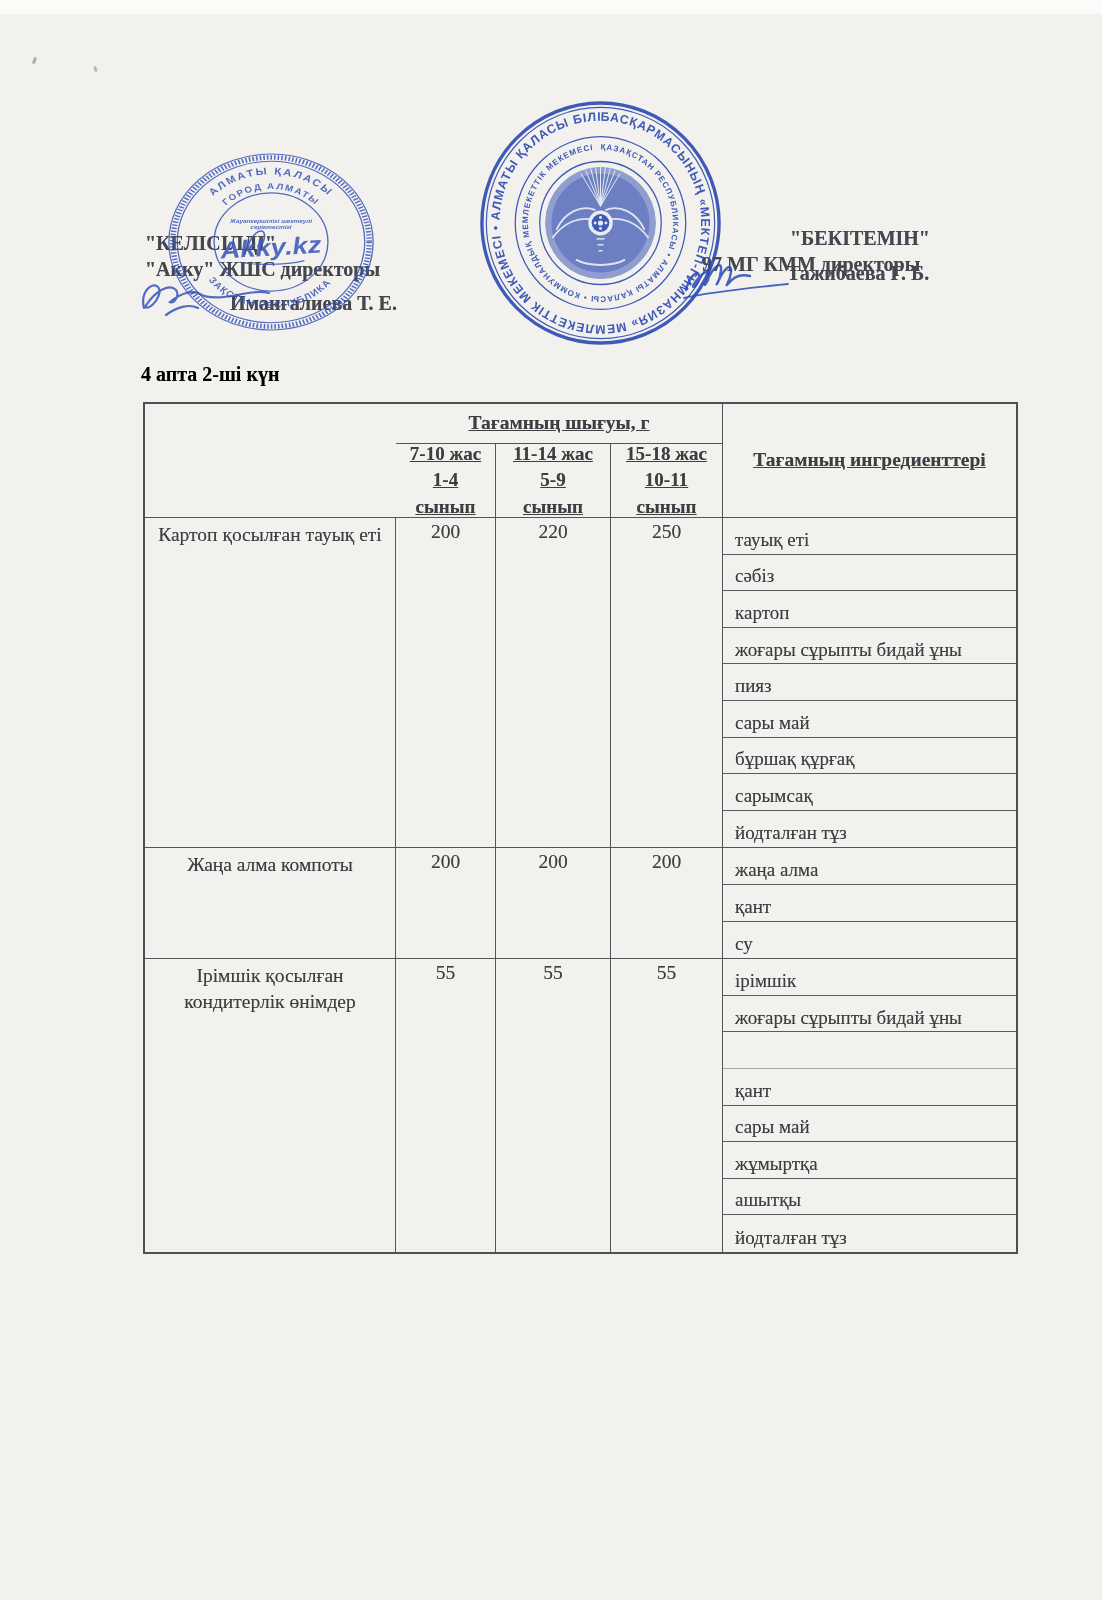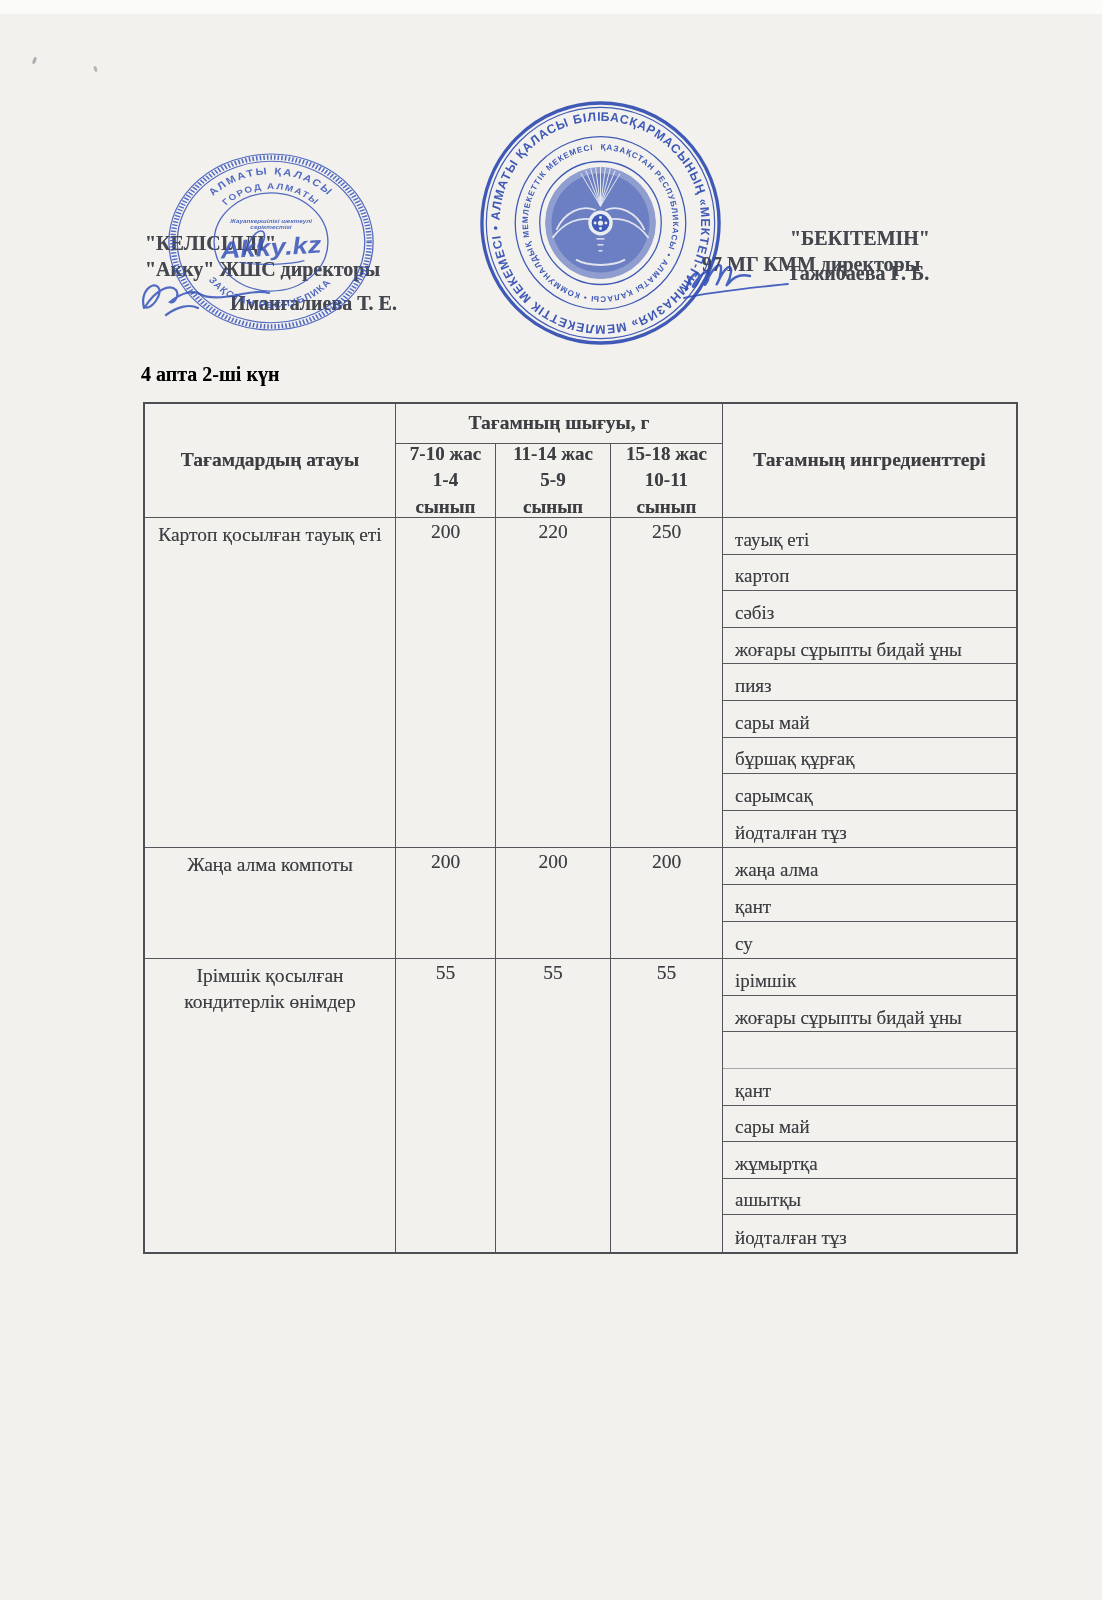--- a/index.html
+++ b/index.html
@@ -32,21 +32,21 @@
 
   
   #menu-table{
     position:absolute;left:143px;top:402px;width:875px;box-sizing:border-box;
     border:2px solid #4e4f54;
     text-shadow:0 0 .5px rgba(55,57,62,.5);
   }
   .thead{display:grid;grid-template-columns:251px 100px 115px 112px 1fr;
     grid-template-rows:40px 73px;border-bottom:1.6px solid #54555a;}
   .hc{display:flex;align-items:center;justify-content:center;text-align:center;
-    font-weight:bold;font-size:19.5px;box-sizing:border-box;line-height:1.35;}
+    font-weight:bold;font-size:19.5px;box-sizing:border-box;line-height:1.35;text-decoration:underline;}
   .h-name{grid-column:1;grid-row:1/3;border-right:1.6px solid #54555a;}
   .h-group{grid-column:2/5;grid-row:1;border-right:1.6px solid #54555a;border-bottom:1.6px solid #54555a;}
   .h-ing{grid-column:5;grid-row:1/3;}
   .h-age{grid-row:2;border-right:1.6px solid #54555a;white-space:pre-line;font-size:19px;line-height:1.4;}
   .a1{grid-column:2;} .a2{grid-column:3;text-align:center;} .a3{grid-column:4;}
 
   .trow{display:grid;grid-template-columns:251px 100px 115px 112px 1fr;
     border-top:1.6px solid #54555a;}
   .trow:first-child{border-top:none;}
   .cell{box-sizing:border-box;border-right:1.6px solid #54555a;text-align:center;}
@@ -166,43 +166,42 @@
 </svg>
 <svg class="sig" id="sig-right" width="118" height="52" viewBox="0 0 118 52">
   <g stroke="#2b4ab8" stroke-width="2.4" fill="none" stroke-linecap="round">
     <path d="M6,34 C10,18 20,12 19,22 C18,30 10,34 14,28 C22,16 30,12 29,20 C28,28 22,32 26,26 C34,10 42,4 41,14 C40,26 34,32 38,26 C44,12 52,6 51,16 C50,26 44,32 48,28 C54,20 62,18 70,20"></path>
     <path d="M4,42 C30,36 70,32 108,28" stroke-width="1.8"></path>
   </g>
 </svg>
 
 <div id="menu-table">
   <div class="thead">
-    <div class="hc h-name">Тағамдардың атауы</div>
     <div class="hc h-group">Тағамның шығуы, г</div>
     <div class="hc h-ing">Тағамның ингредиенттері</div>
     <div class="hc h-age a1">7-10 жас
 1-4
 сынып</div>
     <div class="hc h-age a2">11-14 жас
 5-9
 сынып</div>
     <div class="hc h-age a3">15-18 жас
 10-11
 сынып</div>
   </div>
   <div class="tbody">
       <div class="trow">
         <div class="cell name-cell">Картоп қосылған тауық еті</div>
         <div class="cell portion-cell">200</div>
         <div class="cell portion-cell">220</div>
         <div class="cell portion-cell">250</div>
         <div class="cell ing-col">
           <div class="ing-cell">тауық еті</div>
+          <div class="ing-cell">сәбіз</div>
           <div class="ing-cell">картоп</div>
-          <div class="ing-cell">сәбіз</div>
           <div class="ing-cell">жоғары сұрыпты бидай ұны</div>
           <div class="ing-cell">пияз</div>
           <div class="ing-cell">сары май</div>
           <div class="ing-cell">бұршақ құрғақ</div>
           <div class="ing-cell">сарымсақ</div>
           <div class="ing-cell">йодталған тұз</div>
         </div>
       </div>
       <div class="trow">
         <div class="cell name-cell">Жаңа алма компоты</div>

